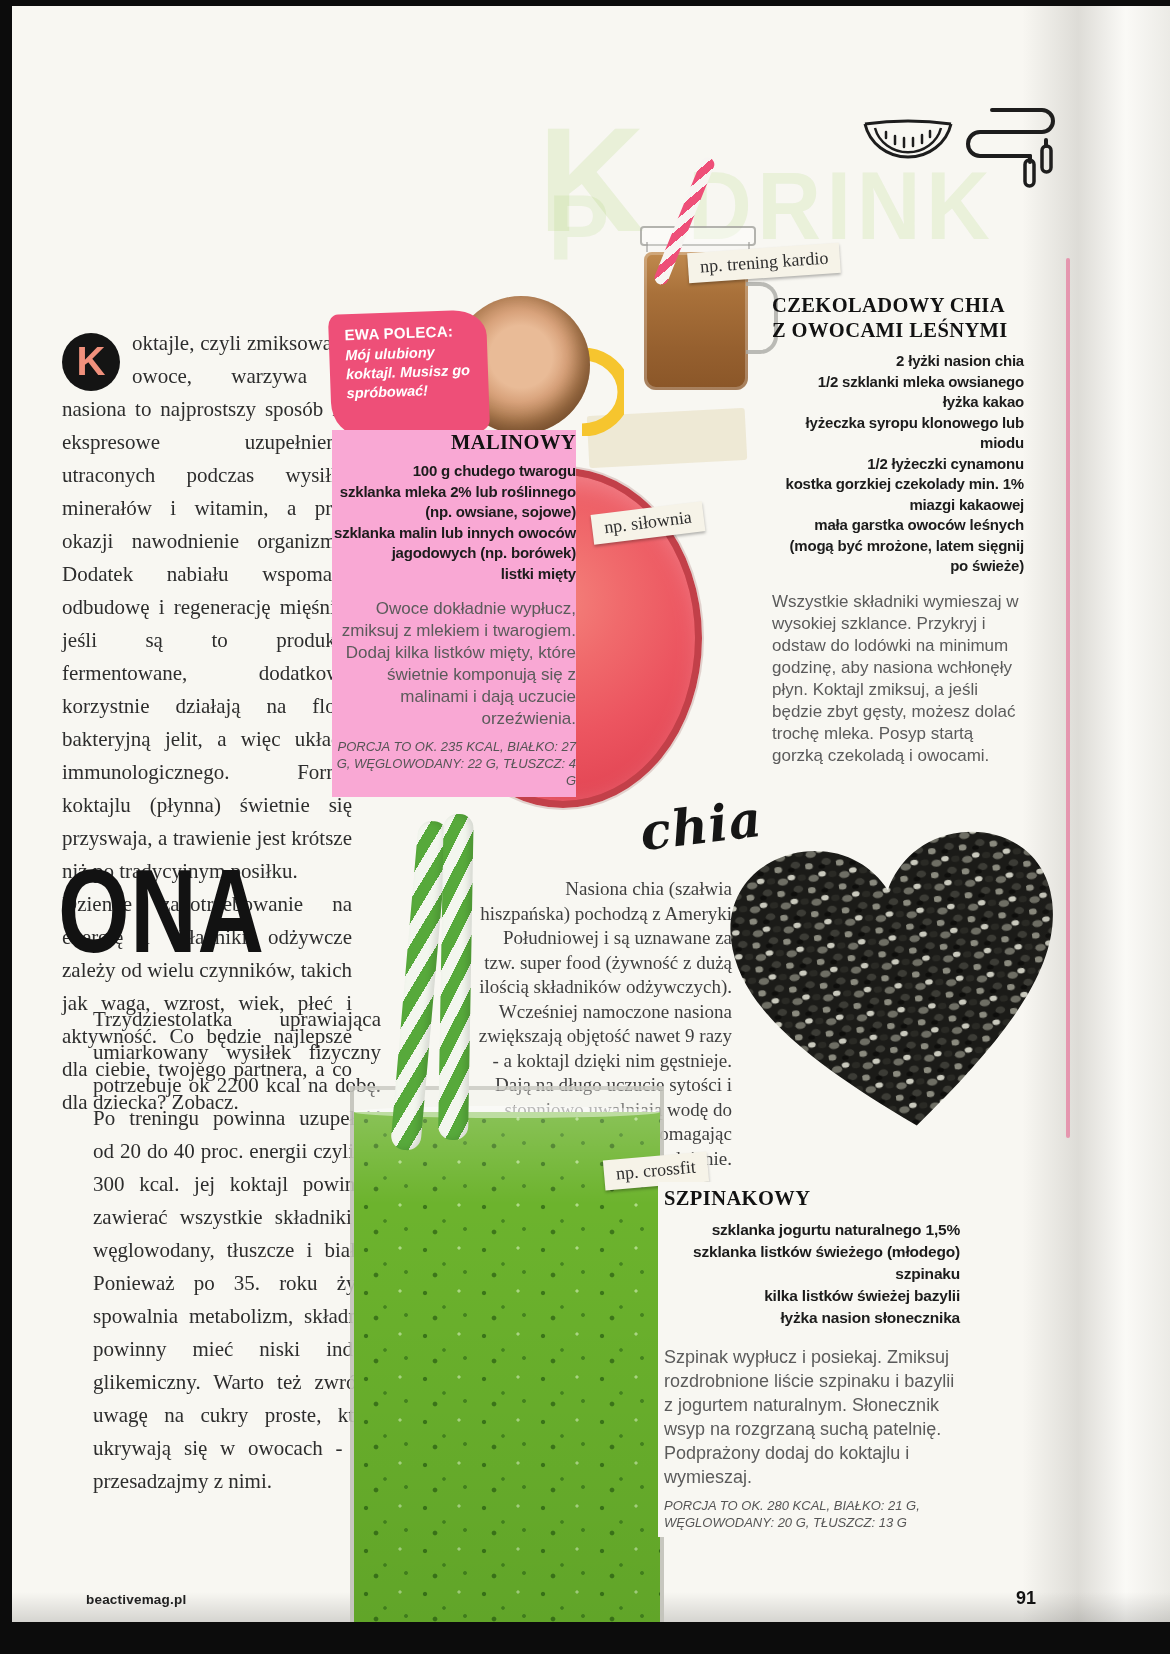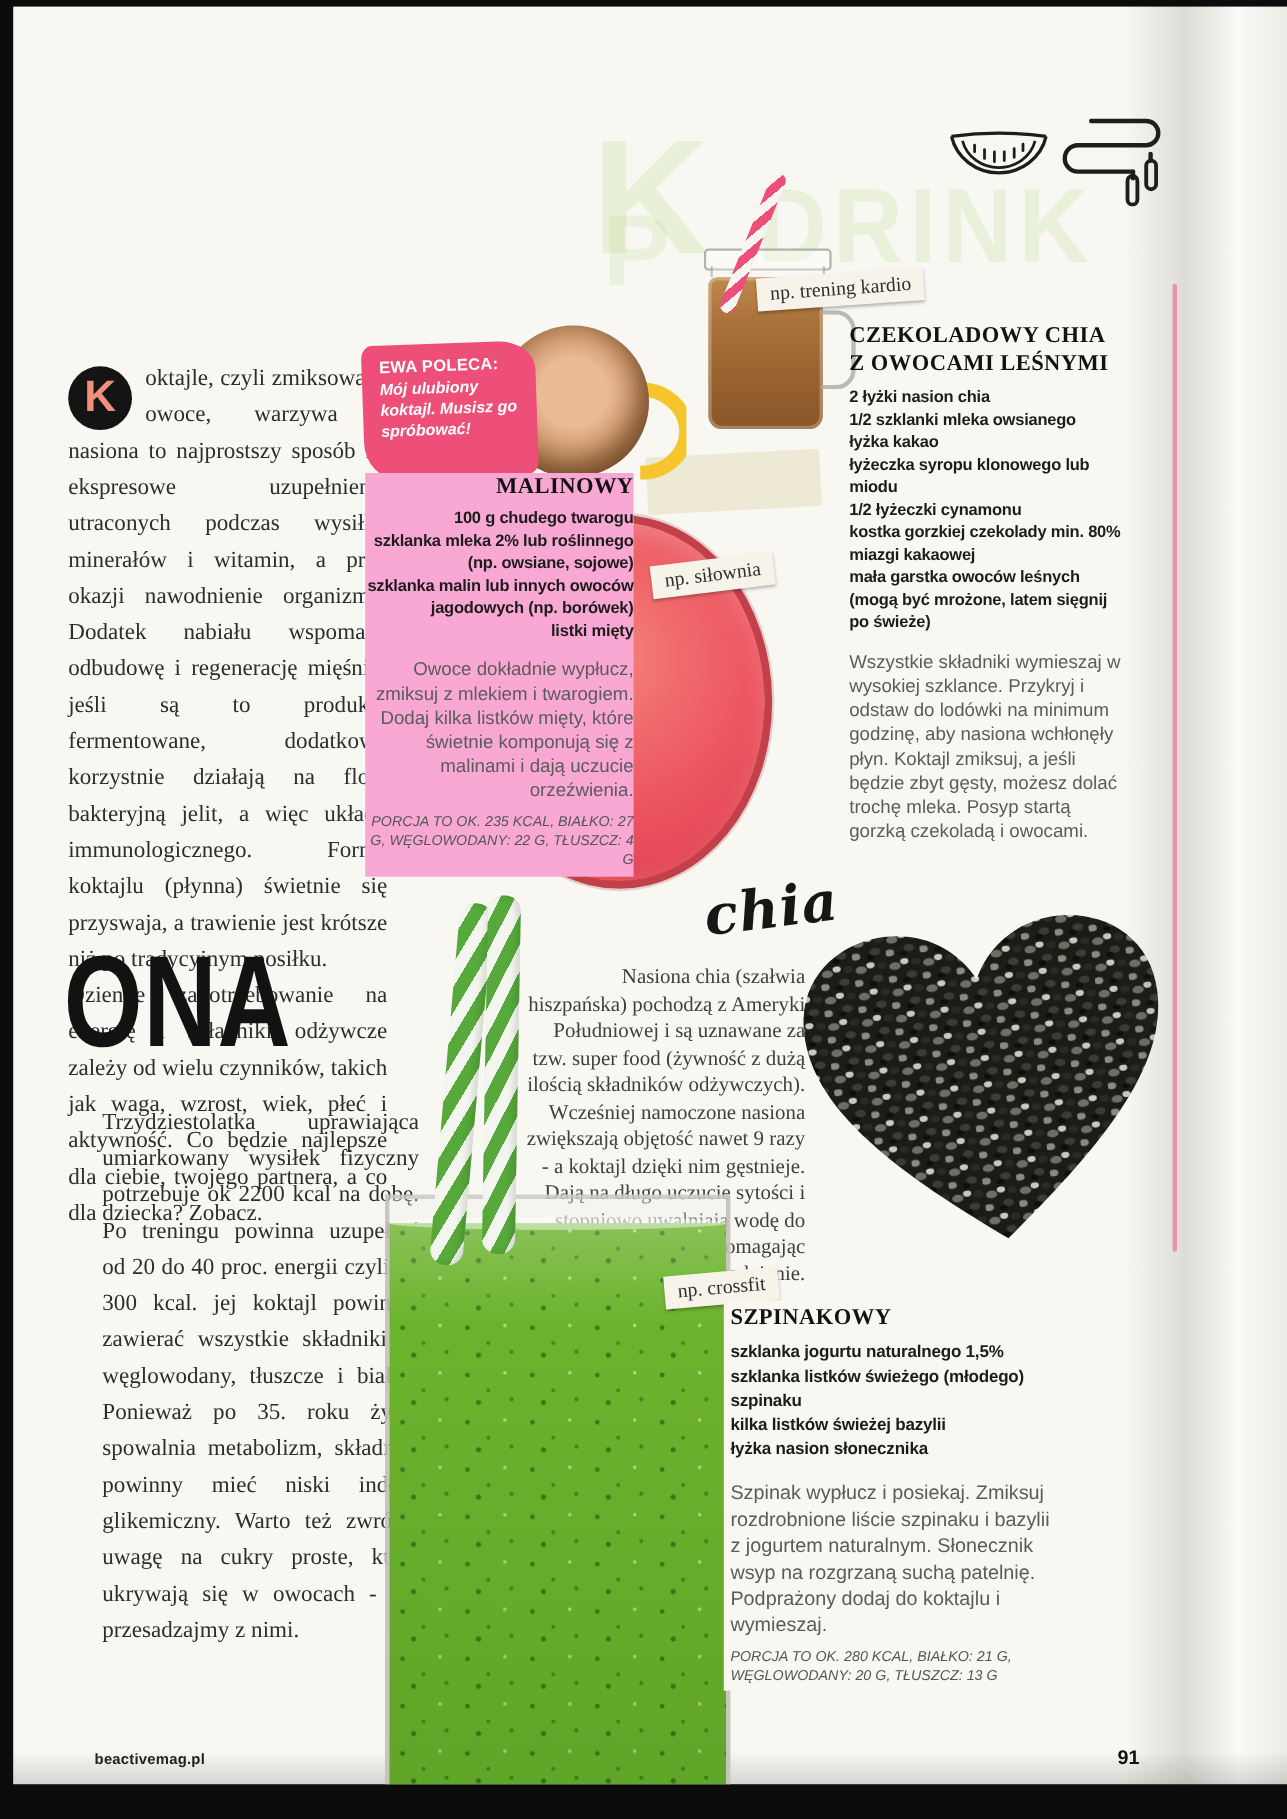--- a/index.html
+++ b/index.html
@@ -66,21 +66,21 @@
   .tag{background:#f6f3e8;box-shadow:0 2px 3px rgba(0,0,0,.28);padding:4px 12px 5px;
        font-family:"Liberation Serif",serif;font-size:18px;color:#2f2f2f;white-space:nowrap;z-index:5;}
   .tag-kardio{left:688px;top:248px;transform:rotate(-4deg);}
   .tag-silownia{left:592px;top:508px;transform:rotate(-7deg);}
   .tag-crossfit{left:604px;top:1156px;transform:rotate(-5deg);}
 
   
   .rec-title{font-family:"Liberation Serif",serif;font-weight:700;font-size:20.5px;
              line-height:25px;color:#121212;letter-spacing:.4px;white-space:pre-line;}
   .rec-ing{font-weight:700;font-size:15px;line-height:20.5px;color:#1c1c1c;letter-spacing:-.2px;}
-  .rec-ing div{margin:0;}
+  .rec-ing div{margin:0;text-align:right;}
   .rec-instr{font-size:17px;line-height:22px;color:#5b5b5b;}
   .rec-nutr{font-style:italic;font-size:13px;line-height:17px;color:#555;}
 
   .czek{left:772px;top:293px;width:252px;z-index:4;}
   .czek .rec-ing{margin-top:8px;}
   .czek .rec-instr{margin-top:14px;}
   .czek .rec-nutr{margin-top:10px;}
 
   .malin{left:332px;top:430px;width:244px;text-align:right;background:#f9a8d4;
          padding-bottom:8px;z-index:4;}
@@ -203,21 +203,21 @@
 
   <div class="abs czek">
     <div class="rec-title">CZEKOLADOWY CHIA
 Z OWOCAMI LEŚNYMI</div>
     <div class="rec-ing">
         <div>2 łyżki nasion chia</div>
         <div>1/2 szklanki mleka owsianego</div>
         <div>łyżka kakao</div>
         <div>łyżeczka syropu klonowego lub miodu</div>
         <div>1/2 łyżeczki cynamonu</div>
-        <div>kostka gorzkiej czekolady min. 80% miazgi kakaowej</div>
+        <div>kostka gorzkiej czekolady min. 1% miazgi kakaowej</div>
         <div>mała garstka owoców leśnych (mogą być mrożone, latem sięgnij po świeże)</div>
       </div>
     <div class="rec-instr">Wszystkie składniki wymieszaj w wysokiej szklance. Przykryj i odstaw do lodówki na minimum godzinę, aby nasiona wchłonęły płyn. Koktajl zmiksuj, a jeśli będzie zbyt gęsty, możesz dolać trochę mleka. Posyp startą gorzką czekoladą i owocami.</div>
   </div>
 
   <div class="abs malin">
     <div class="rec-title">MALINOWY</div>
     <div class="rec-ing">
         <div>100 g chudego twarogu</div>
         <div>szklanka mleka 2% lub roślinnego (np. owsiane, sojowe)</div>

